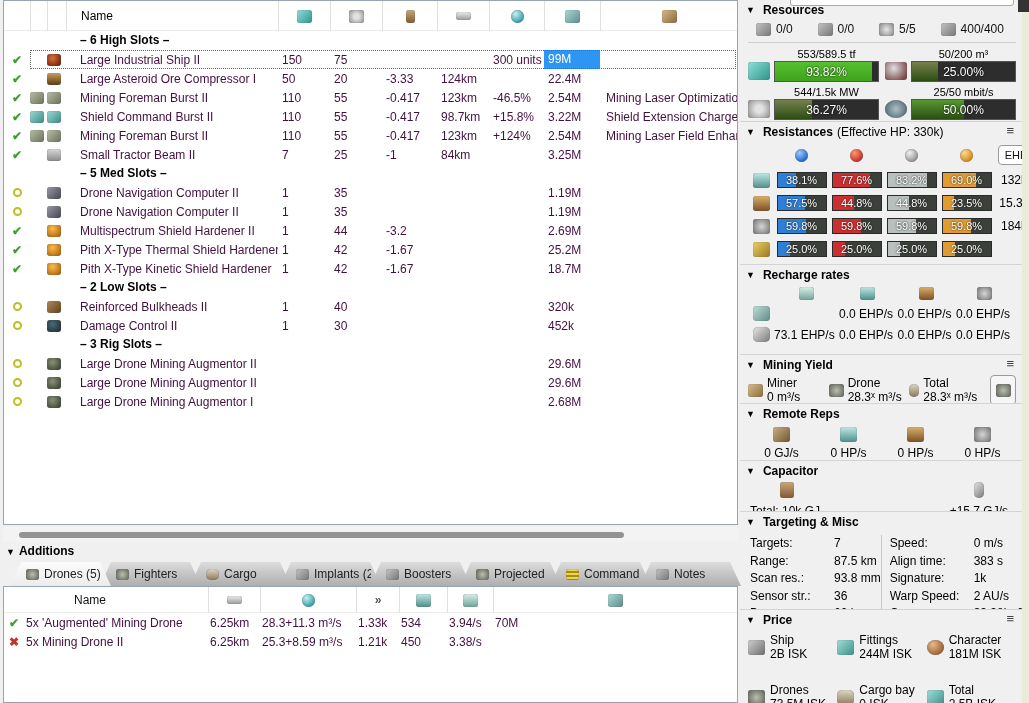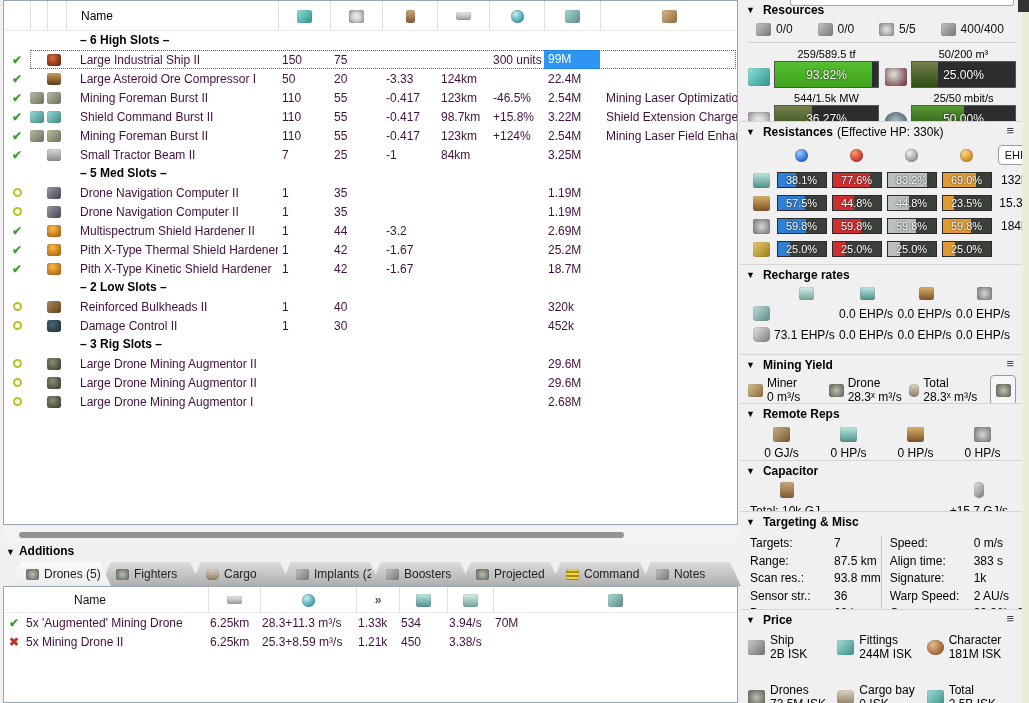--- a/index.html
+++ b/index.html
@@ -111,21 +111,21 @@
   .vstrip{position:absolute;left:1022px;top:12px;width:7px;height:691px;background:#e9ecd8;}
 
   .res-slots{display:flex;justify-content:space-between;align-items:flex-end;padding:5px 14px 5px 10px;}
   .res-slots .slot{display:flex;align-items:center;gap:5px;}
   .res-divider{border-top:1px solid #cfcfcf;margin:1px 2px;}
   .res-grid{display:grid;grid-template-columns:1fr 1fr;column-gap:6px;padding:2px 2px 4px 2px;}
   .res-cell{display:flex;align-items:flex-end;gap:4px;padding:2px 0;}
   .res-cell .ico{width:22px;height:18px;margin-bottom:2px;}
   .res-stack{flex:1;}
   .res-lab{text-align:center;font-size:11px;color:#000;margin-bottom:1px;white-space:nowrap;}
-  .bar{position:relative;height:27px;background:#2d2d2d;border:1px solid #555;}
+  .bar{position:relative;height:21px;background:#2d2d2d;border:1px solid #555;}
   .bar .fill{position:absolute;left:0;top:0;bottom:0;}
   .bar .pct{position:absolute;inset:0;display:flex;align-items:center;justify-content:center;
             color:#fff;font-size:12px;text-shadow:0 0 2px #000;}
 
   .resist-grid{display:grid;grid-template-columns:26px 55px 55px 55px 55px 1fr;align-items:center;row-gap:7px;padding:6px 2px 8px 2px;}
   .resist-grid .colico{display:flex;justify-content:center;}
   .rbar{position:relative;width:50px;height:16px;background:#3c403a;border:1px solid #2a2a2a;margin:0 auto;}
   .rbar .fill{position:absolute;left:0;top:0;bottom:0;}
   .rbar .pct{position:absolute;inset:0;display:flex;align-items:center;justify-content:center;
              color:#fff;font-size:11px;text-shadow:0 0 2px #000;white-space:nowrap;}
@@ -596,21 +596,21 @@
         <div class="slot">
           <span class="ico i-dronebay-icon"></span>
           <span>400/400</span>
         </div>
       </div>
     <div class="res-divider"></div>
     <div class="res-grid" id="res-grid">
         <div class="res-cell">
           <span class="ico i-cpu-icon"></span>
           <div class="res-stack">
-            <div class="res-lab">259/589.5 tf</div>
+            <div class="res-lab">553/589.5 tf</div>
             <div class="bar">
               <div class="fill" style="width: 93.82%; background: linear-gradient(rgb(85, 192, 48), rgb(63, 163, 28));"></div>
               <div class="pct">93.82%</div>
             </div>
           </div>
         </div>
         <div class="res-cell">
           <span class="ico i-dronebay-mining-icon"></span>
           <div class="res-stack">
             <div class="res-lab">50/200 m³</div>

